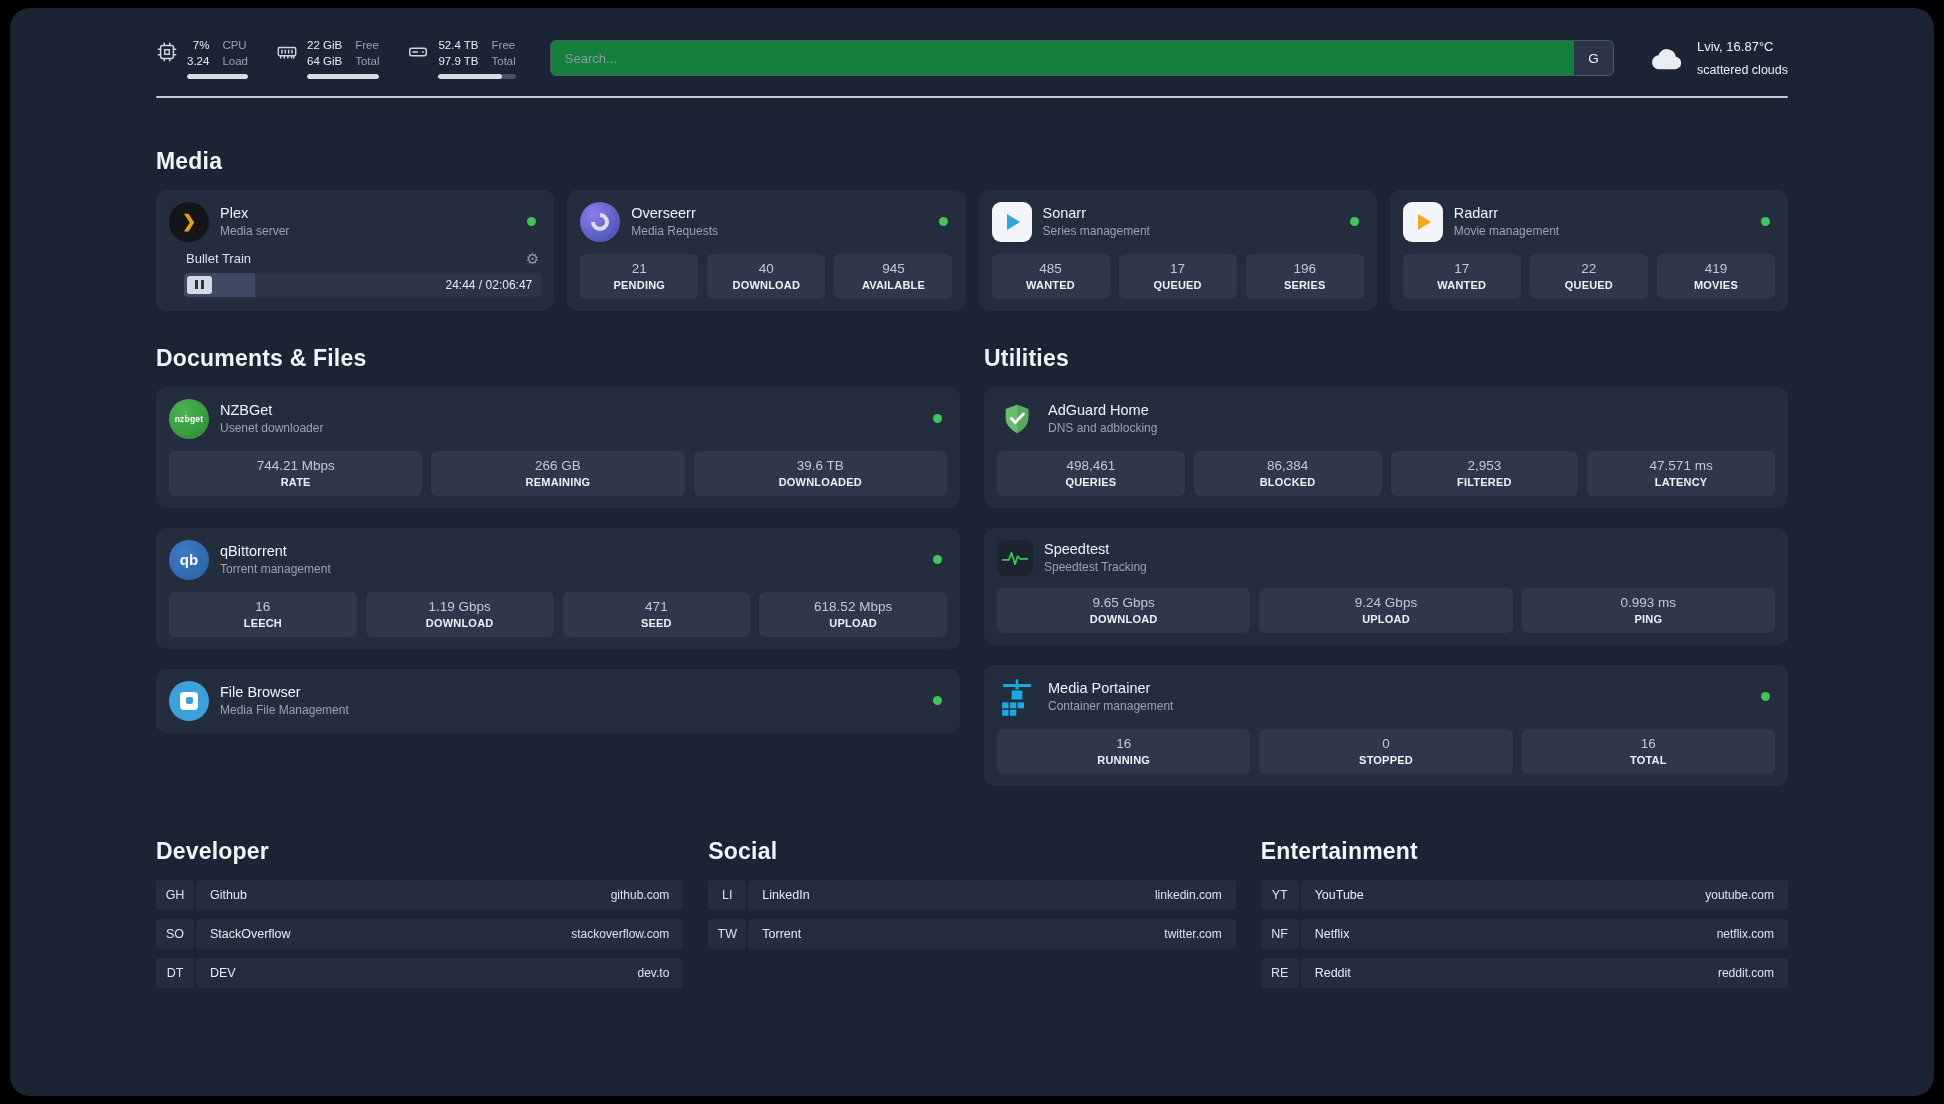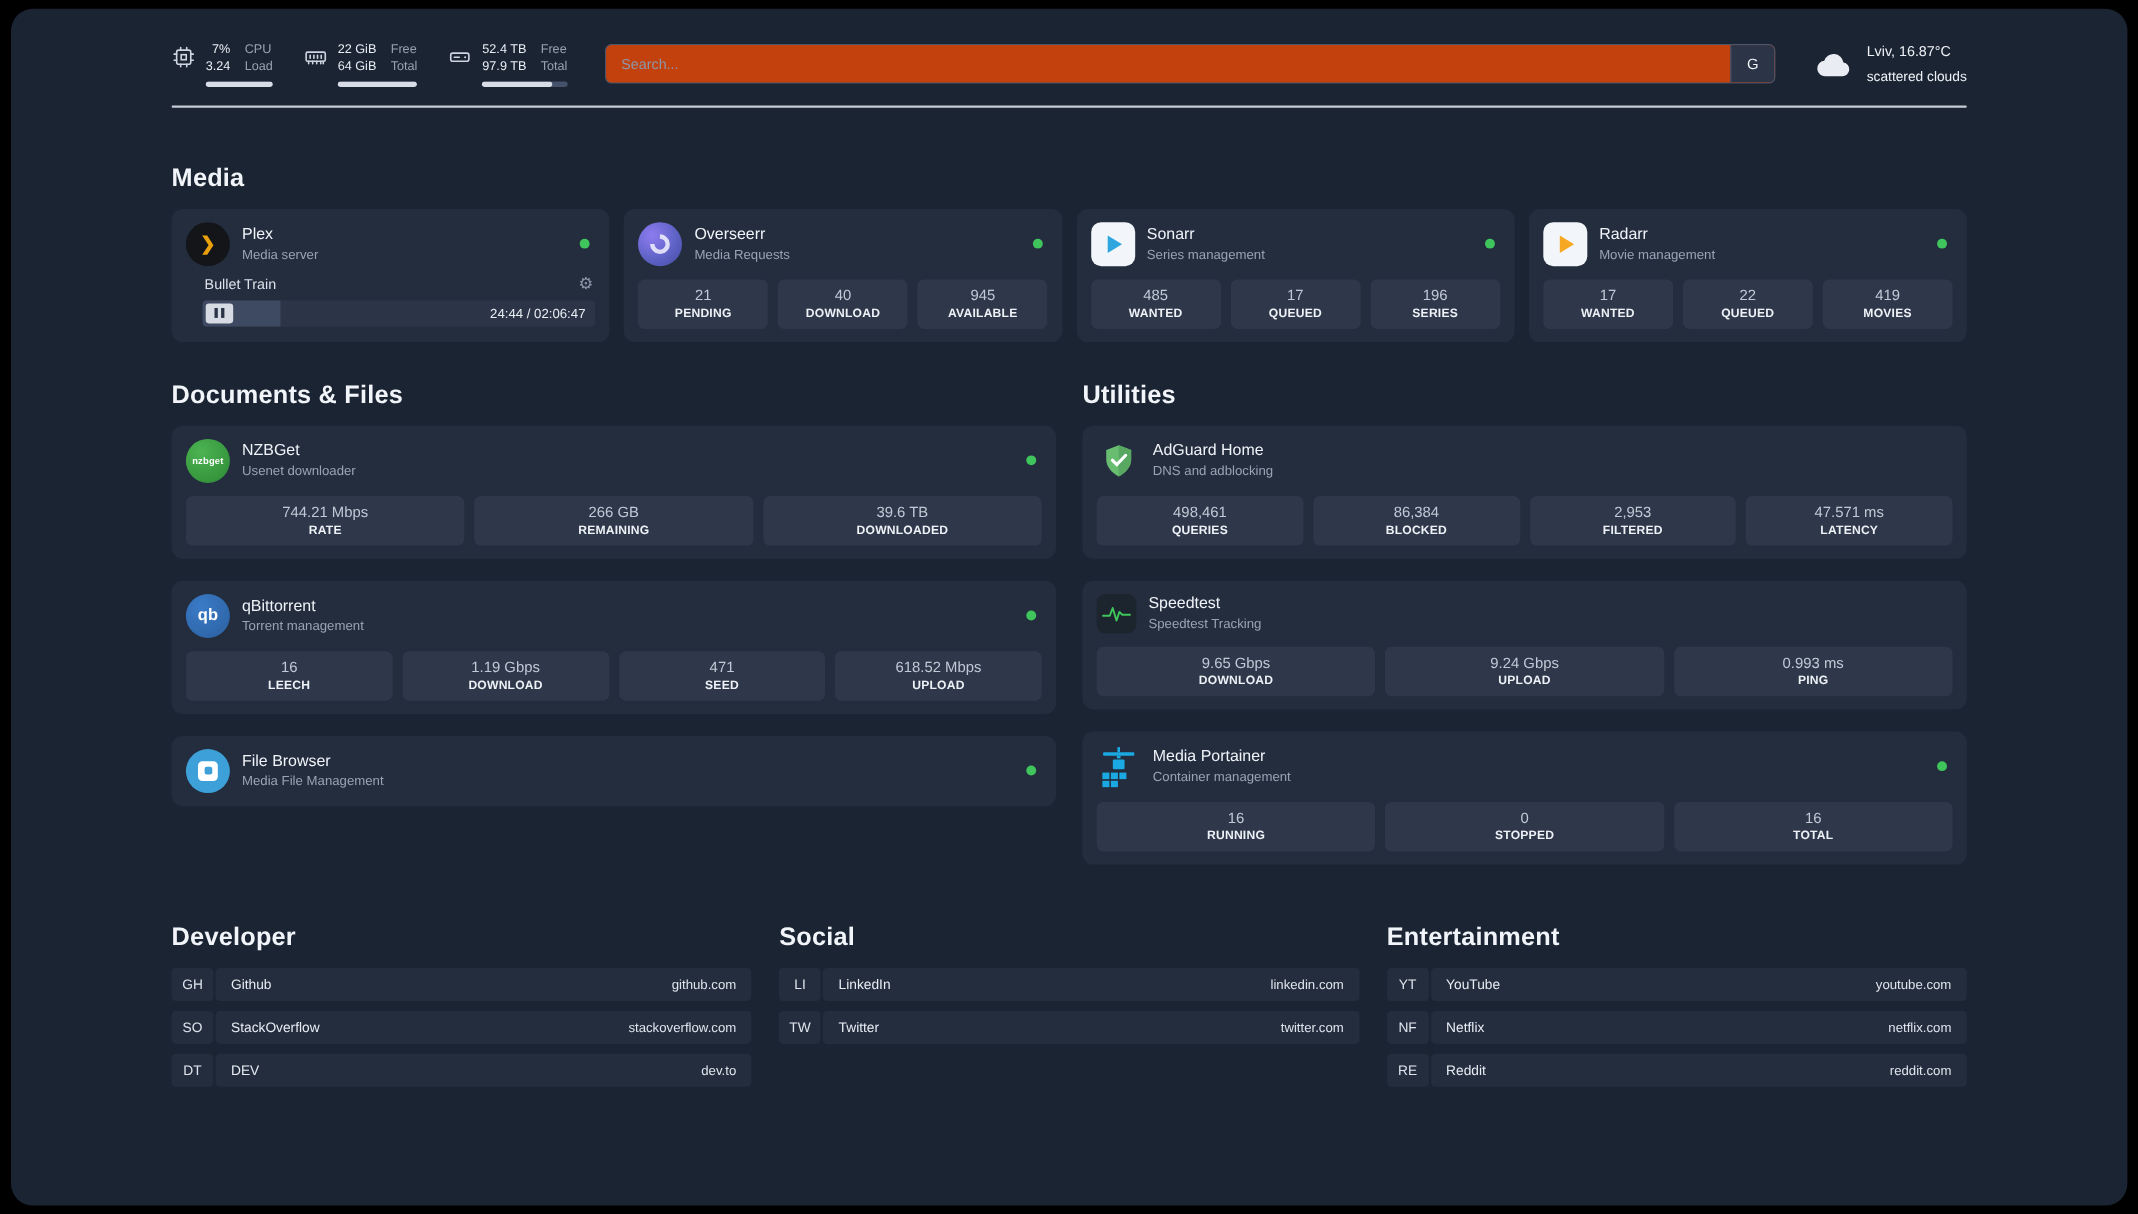--- a/index.html
+++ b/index.html
@@ -12,21 +12,21 @@
   .metrics { display:flex; gap:28px; }
   .metric { display:flex; gap:9px; align-items:flex-start; }
   .m-icon svg { width:22px; height:22px; display:block; margin-top:3px; }
   .m-rows { display:flex; gap:13px; font-size:11.5px; line-height:1.3; }
   .m-col { display:flex; flex-direction:column; gap:1px; }
   .m-col.vals { color:#e9edf3; text-align:right; }
   .m-col.labs { color:#97a1b0; }
   .m-bar { margin-top:5px; height:5px; border-radius:3px; background:#45506a; position:relative; overflow:hidden; }
   .m-bar .fill { position:absolute; left:0; top:0; bottom:0; background:#d8dce4; border-radius:3px; }
 
-  .search { flex:1; margin:0 34px; height:36px; border:1px solid #4d5568; border-radius:6px; background:#c2410c; display:flex; overflow:hidden; }
+  .search { flex:1; margin:0 34px; height:36px; border:1px solid #4d5568; border-radius:6px; background:#15803d; display:flex; overflow:hidden; }
   .search input { flex:1; background:transparent; border:none; outline:none; color:#dfe4ec; padding:0 14px; font-size:13px; font-family:"Liberation Sans", sans-serif; }
   .search input::placeholder { color:#8d97a7; }
   .engine { width:40px; border:none; border-left:1px solid #4d5568; background:#2b3547; color:#eef1f6; font-size:13.5px; cursor:pointer; font-family:"Liberation Sans", sans-serif; }
 
   .weather { display:flex; align-items:center; gap:11px; color:#eef1f6; cursor:pointer; }
   .weather svg { width:38px; height:30px; }
   .w-loc { font-size:13px; }
   .w-cond { font-size:12.5px; margin-top:9px;text-align:right; }
 
   .divider { margin-top:17px; height:2px; background:#c6ccd6; border-radius:1px; }
@@ -528,21 +528,21 @@
       <div class="bm-row">
         <span class="bm-badge">LI</span>
         <div class="bm-pill">
           <span class="bm-name">LinkedIn</span>
           <span class="bm-url">linkedin.com</span>
         </div>
       </div>
       <div class="bm-row">
         <span class="bm-badge">TW</span>
         <div class="bm-pill">
-          <span class="bm-name">Twitter</span>
+          <span class="bm-name">Torrent</span>
           <span class="bm-url">twitter.com</span>
         </div>
       </div>
     </div>
 
     <div class="bm-col">
       <h2>Entertainment</h2>
       <div class="bm-row">
         <span class="bm-badge">YT</span>
         <div class="bm-pill">

